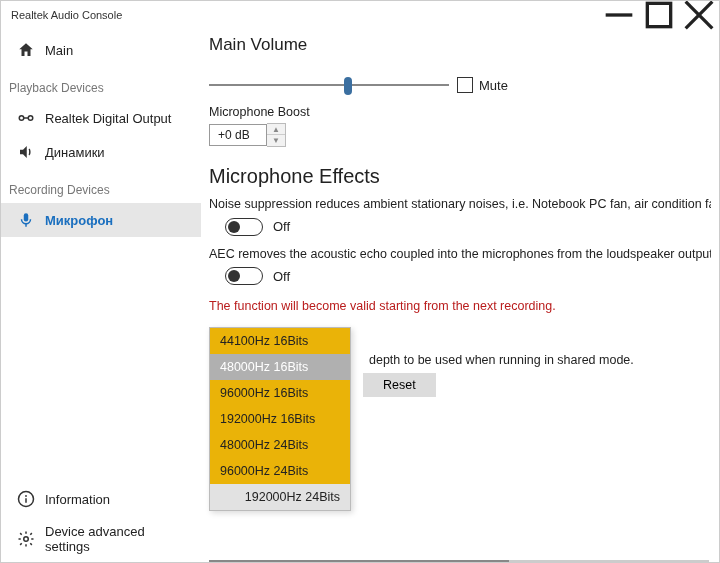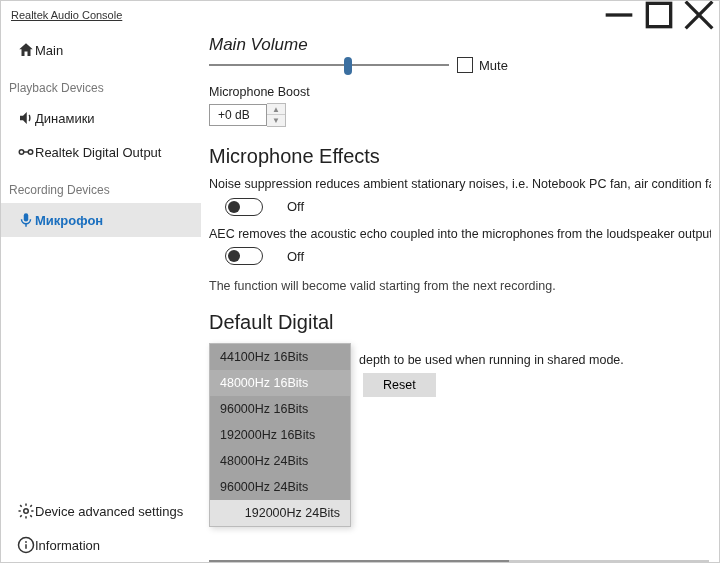--- a/index.html
+++ b/index.html
@@ -1,49 +1,49 @@
 <!DOCTYPE html>
 <html><head>
 <meta charset="utf-8">
 <style>
   * { box-sizing: border-box; margin: 0; padding: 0; }
   body { font-family: "Segoe UI", Arial, sans-serif; font-size: 13px; color: #222; background: #fff; width: 720px; height: 563px; overflow: hidden; border: 1px solid #ccc; position: relative; }
-  .titlebar { height: 28px; display: flex; align-items: center; padding-left: 10px; font-size: 11px; color: #333; text-decoration: underline; }
+  .titlebar { height: 28px; display: flex; align-items: center; padding-left: 10px; font-size: 11px; color: #333; }
   .titlebar .controls { margin-left: auto; display: flex; }
   .titlebar .ctl { width: 40px; height: 28px; display: flex; align-items: center; justify-content: center; font-size: 14px; color: #222; cursor: default; }
   .layout { display: flex; height: calc(100% - 28px); }
   .sidebar { width: 200px; display: flex; flex-direction: column; padding-top: 4px; }
-  .side-item { display: flex; align-items: center; padding: 8px 16px; font-size: 13px; color: #222; cursor: default; }
+  .side-item { display: flex; align-items: center; gap: 10px; padding: 8px 16px; font-size: 13px; color: #222; cursor: default; }
   .side-item.selected { background: #e6e6e6; color: #1a6fbf; font-weight: bold; }
   .side-header { padding: 14px 8px 6px 8px; font-size: 12px; color: #777; }
   .side-spacer { flex: 1; }
   .icon { width: 18px; height: 18px; flex: 0 0 18px; display: inline-flex; align-items: center; justify-content: center; }
   .icon svg { width: 18px; height: 18px; }
   .content { flex: 1; padding: 4px 8px 0 8px; overflow: hidden; position: relative; }
-  h2 { font-size: 17px; font-weight: 400; margin: 2px 0 0 0; font-style: italic; }
+  h2 { font-size: 17px; font-weight: 400; margin: 2px 0 20px 0; }
   h3 { font-size: 20px; font-weight: 400; margin: 18px 0 8px 0; }
   .vol-row { display: flex; align-items: center; gap: 8px; margin-bottom: 10px; }
   .slider { position: relative; width: 240px; height: 20px; }
   .slider-track { position: absolute; left: 0; right: 0; top: 9px; height: 2px; background: #888; }
   .slider-thumb { position: absolute; top: 2px; width: 8px; height: 18px; background: #3b6fa0; border-radius: 4px; transform: translateX(-4px); }
   .checkbox { display: flex; align-items: center; gap: 6px; }
   .checkbox .box { width: 16px; height: 16px; border: 1px solid #333; }
   .boost-row { display: flex; align-items: center; gap: 0; }
   .boost-val { border: 1px solid #999; padding: 3px 8px; width: 58px; font-size: 12px; }
   .spinner { display: flex; flex-direction: column; border: 1px solid #bbb; border-left: none; }
   .spinner div { width: 18px; height: 11px; font-size: 8px; text-align: center; line-height: 11px; color: #888; background: #f2f2f2; }
   .spinner div:first-child { border-bottom: 1px solid #ccc; }
   .desc { font-size: 12.5px; color: #222; margin-bottom: 4px; line-height: 1.4; white-space: nowrap; overflow: hidden; }
-  .hint { font-size: 12.5px; color: #404040; margin-top: 14px; }
-  .toggle-row { display: flex; align-items: center; gap: 24px; margin-bottom: 10px; padding-left: 16px; }
+  .hint { font-size: 12.5px; color: #b91c1c; margin-top: 14px; }
+  .toggle-row { display: flex; align-items: center; gap: 10px; margin-bottom: 10px; padding-left: 16px; }
   .toggle { width: 38px; height: 18px; border: 1px solid #333; border-radius: 9px; position: relative; background: #fff; }
   .toggle .knob { position: absolute; left: 2px; top: 2px; width: 12px; height: 12px; border-radius: 50%; background: #333; }
   .btn { background: #dcdcdc; border: none; padding: 5px 20px; font-size: 12.5px; cursor: default; }
   .format-hint { position: absolute; left: 150px; top: 352px; font-size: 12.5px; color: #222; }
-  .dropdown { position: absolute; left: 208px; top: 342px; width: 142px; background: #a3a3a3; border: 1px solid #bbb; box-shadow: 2px 2px 6px rgba(0,0,0,0.15); z-index: 10; }
+  .dropdown { position: absolute; left: 208px; top: 326px; width: 142px; background: #eab308; border: 1px solid #bbb; box-shadow: 2px 2px 6px rgba(0,0,0,0.15); z-index: 10; }
   .dropdown .opt { padding: 6px 10px; font-size: 12.5px; cursor: default; }
   .dropdown .opt.hover { background: #b0b0b0; color: #fff; }
   .dropdown .opt.sel { background: #e2e2e2; text-align: right; }
   .reset-pos { position: absolute; left: 362px; top: 372px; }
   .label-small { font-size: 12.5px; margin-bottom: 4px; display:block; }
   .content-scroll { position:absolute; bottom:0; left:208px; right:10px; height:2px; background:#ccc; }
   .content-scroll .sb { position:absolute; left:0; width:60%; height:100%; background:#888; }
 </style>
 </head>
 <body>
@@ -76,67 +76,67 @@
       <span class="icon">
         <svg viewBox="0 0 24 24" fill="#333">
             <path d="M12 3l9 8h-3v9h-4v-6h-4v6H6v-9H3z"></path>
           </svg>
       </span>
       <span>Main</span>
     </div>
     <div class="side-header">Playback Devices</div>
     <div class="side-item">
       <span class="icon">
-        <svg viewBox="0 0 24 24" fill="#333">
-            <path d="M4 9v6h4l5 5V4L8 9H4z"></path>
-            <path d="M16 8c1.5 1 1.5 7 0 8" fill="none" stroke="#333" stroke-width="2"></path>
-          </svg>
-      </span>
-      <span>Динамики</span>
-    </div>
-    <div class="side-item">
-      <span class="icon">
         <svg viewBox="0 0 24 24" fill="none" stroke="#333" stroke-width="2">
             <circle cx="6" cy="12" r="3"></circle>
             <circle cx="18" cy="12" r="3"></circle>
             <line x1="9" y1="12" x2="15" y2="12"></line>
           </svg>
       </span>
       <span>Realtek Digital Output</span>
+    </div>
+    <div class="side-item">
+      <span class="icon">
+        <svg viewBox="0 0 24 24" fill="#333">
+            <path d="M4 9v6h4l5 5V4L8 9H4z"></path>
+            <path d="M16 8c1.5 1 1.5 7 0 8" fill="none" stroke="#333" stroke-width="2"></path>
+          </svg>
+      </span>
+      <span>Динамики</span>
     </div>
     <div class="side-header">Recording Devices</div>
     <div class="side-item selected">
       <span class="icon">
         <svg viewBox="0 0 24 24" fill="#1a6fbf">
             <rect x="9" y="3" width="6" height="11" rx="3"></rect>
             <path d="M6 11a6 6 0 0012 0" fill="none" stroke="#1a6fbf" stroke-width="2"></path>
             <line x1="12" y1="17" x2="12" y2="21" stroke="#1a6fbf" stroke-width="2"></line>
           </svg>
       </span>
       <span>Микрофон</span>
     </div>
     <div class="side-spacer"></div>
     <div class="side-item">
       <span class="icon">
-        <svg viewBox="0 0 24 24" fill="none" stroke="#333" stroke-width="2">
-            <circle cx="12" cy="12" r="3"></circle>
-            <path d="M12 2v3M12 19v3M4.2 4.2l2.1 2.1M17.7 17.7l2.1 2.1M2 12h3M19 12h3M4.2 19.8l2.1-2.1M17.7 6.3l2.1-2.1"></path>
-          </svg>
-      </span>
-      <span>Device advanced settings</span>
-    </div>
-    <div class="side-item">
-      <span class="icon">
         <svg viewBox="0 0 24 24" fill="#333">
             <circle cx="12" cy="12" r="10" fill="none" stroke="#333" stroke-width="2"></circle>
             <circle cx="12" cy="8" r="1.2"></circle>
             <rect x="11" y="11" width="2" height="6"></rect>
           </svg>
       </span>
       <span>Information</span>
+    </div>
+    <div class="side-item">
+      <span class="icon">
+        <svg viewBox="0 0 24 24" fill="none" stroke="#333" stroke-width="2">
+            <circle cx="12" cy="12" r="3"></circle>
+            <path d="M12 2v3M12 19v3M4.2 4.2l2.1 2.1M17.7 17.7l2.1 2.1M2 12h3M19 12h3M4.2 19.8l2.1-2.1M17.7 6.3l2.1-2.1"></path>
+          </svg>
+      </span>
+      <span>Device advanced settings</span>
     </div>
   </div>
 
   <div class="content" style="position:relative;">
     <h2>Main Volume</h2>
     <div class="vol-row">
       <div class="slider">
         <div class="slider-track"></div>
         <div class="slider-thumb" id="vol-thumb" style="left: 58%;"></div>
       </div>
@@ -169,21 +169,21 @@
           <div class="knob"></div>
         </div>
       <span>Off</span>
     </div>
     <div class="hint">The function will become valid starting from the next recording.</div>
 
     <h3>Default Digital</h3>
   </div>
 </div>
 
-<span class="format-hint" style="left:358px;">depth to be used when running in shared mode.</span>
+<span class="format-hint" style="left:368px;">depth to be used when running in shared mode.</span>
 <div class="dropdown" id="format-dd">
     <div class="opt">44100Hz 16Bits</div>
     <div class="opt hover">48000Hz 16Bits</div>
     <div class="opt">96000Hz 16Bits</div>
     <div class="opt">192000Hz 16Bits</div>
     <div class="opt">48000Hz 24Bits</div>
     <div class="opt">96000Hz 24Bits</div>
     <div class="opt sel">192000Hz 24Bits</div>
   </div>
 <button class="btn reset-pos">Reset</button>

